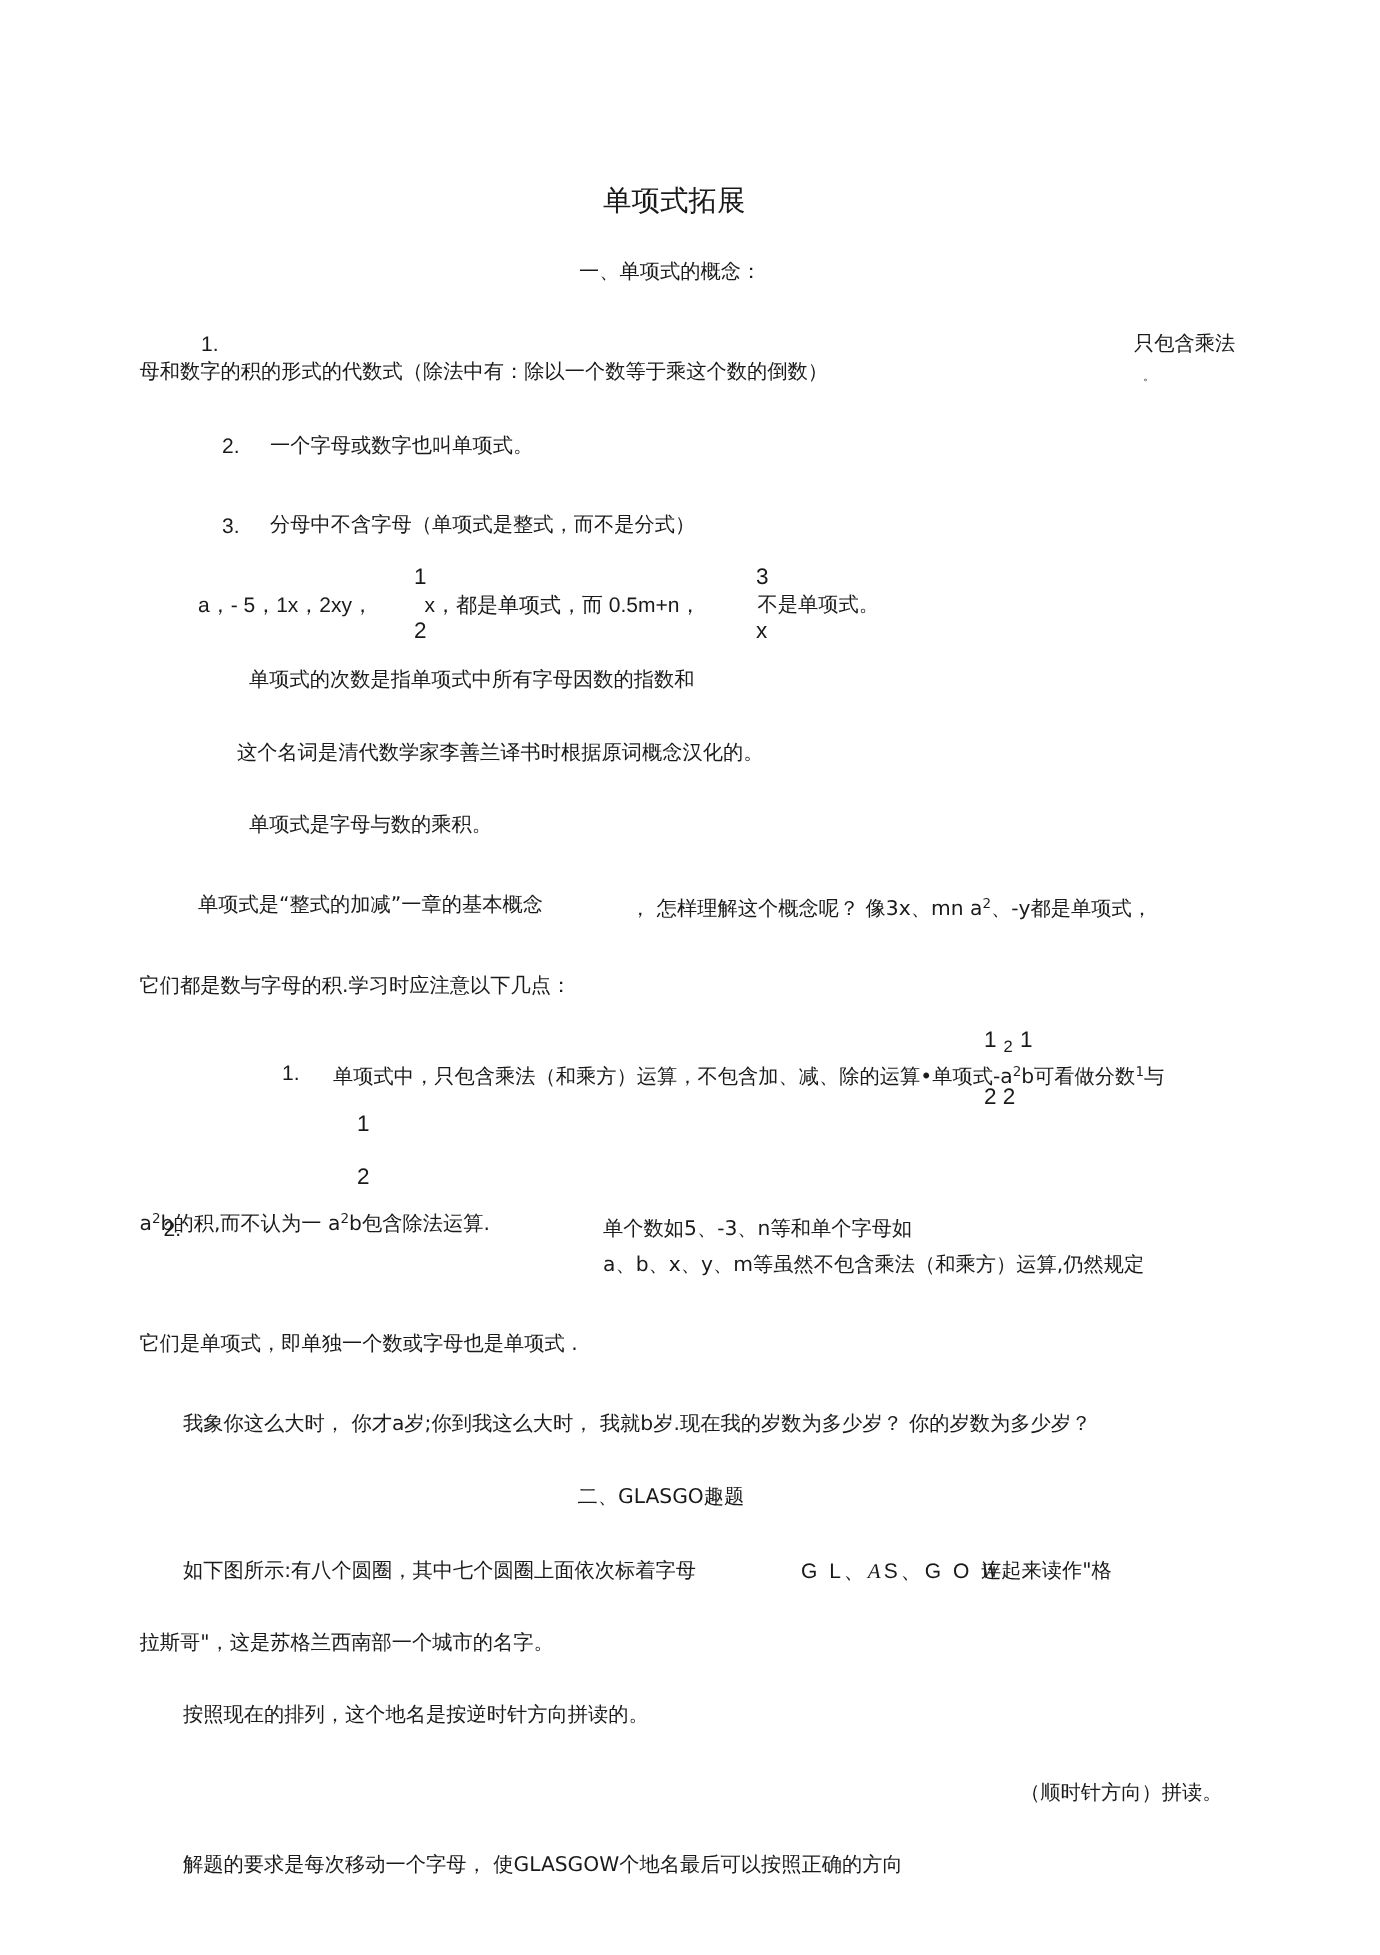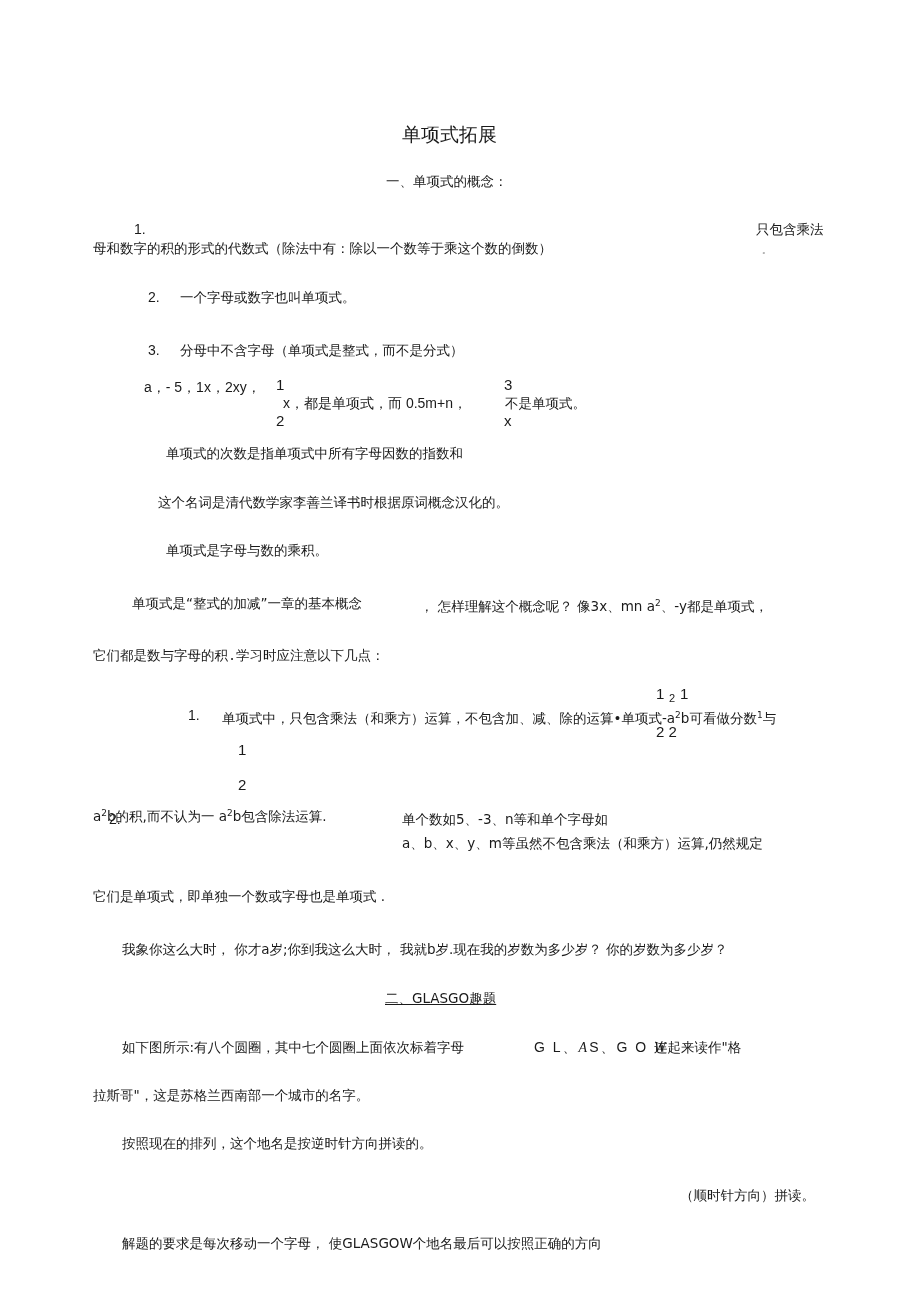--- a/index.html
+++ b/index.html
@@ -30,38 +30,38 @@
   <div class="t tiny" style="left:762px; top:243px;">。</div>
   <div class="t" style="left:93px; top:240px;">母和数字的积的形式的代数式（除法中有：除以一个数等于乘这个数的倒数）</div>
 
   <div class="t num" style="left:148px; top:289px;">2.</div>
   <div class="t" style="left:180px; top:289px;">一个字母或数字也叫单项式。</div>
 
   <div class="t num" style="left:148px; top:342px;">3.</div>
   <div class="t" style="left:180px; top:342px;">分母中不含字母（单项式是整式，而不是分式）</div>
 
   <div>
-    <div class="t num" style="left:132px; top:379px;margin-left:12px;">a，- 5，1x，2xy，</div>
+    <div class="t num" style="left:132px; top:395px;">a，- 5，1x，2xy，</div>
     <div class="frac-n" style="left:276px; top:377px;">1</div>
     <div class="frac-d" style="left:276px; top:413px;">2</div>
     <div class="t num" style="left:283px; top:395px;">x，都是单项式，而  0.5m+n，</div>
     <div class="frac-n" style="left:504px; top:377px;">3</div>
     <div class="frac-d" style="left:504px; top:413px;">x</div>
     <div class="t" style="left:505px; top:395px;">不是单项式。</div>
   </div>
 
   <div class="t" style="left:166px; top:445px;">单项式的次数是指单项式中所有字母因数的指数和</div>
   <div class="t" style="left:158px; top:494px;">这个名词是清代数学家李善兰译书时根据原词概念汉化的。</div>
   <div class="t" style="left:166px; top:542px;">单项式是字母与数的乘积。</div>
 
   <div class="t" style="left:132px; top:595px;">单项式是“整式的加减”一章的基本概念</div>
   <div class="t" style="left:420px; top:595px;">
     <span>，  怎样理解这个概念呢？ 像3x、mn a</span><span class="sup">2</span><span>、-y都是单项式，</span>
   </div>
-  <div class="t" style="left:93px; top:649px;font-family:Liberation Mono, monospace;">它们都是数与字母的积.学习时应注意以下几点：</div>
+  <div class="t" style="left:93px; top:649px;">它们都是数与字母的积.学习时应注意以下几点：</div>
 
   <div class="t num" style="left:188px; top:707px;">1.</div>
   <div class="frac-n" style="left:656px; top:686px;">1</div>
   <div class="frac-n" style="left:669px; top:690px; font-size:11px;">2</div>
   <div class="frac-n" style="left:680px; top:686px;">1</div>
   <div class="t" style="left:222px; top:707px;">
     <span>单项式中，只包含乘法（和乘方）运算，不包含加、减、除的运算•单项式-a</span><span class="sup">2</span><span>b可看做分数</span><span class="sup">1</span><span>与</span>
   </div>
   <div class="frac-d" style="left:656px; top:724px;">2 2</div>
 
@@ -71,21 +71,21 @@
   </div>
   <div class="frac-d" style="left:238px; top:777px;">2</div>
 
   <div class="t num" style="left:109px; top:811px;">2.</div>
   <div class="t" style="left:402px; top:811px;">单个数如5、-3、n等和单个字母如</div>
   <div class="t" style="left:402px; top:835px;">a、b、x、y、m等虽然不包含乘法（和乘方）运算,仍然规定</div>
   <div class="t" style="left:93px; top:888px;">它们是单项式，即单独一个数或字母也是单项式 .</div>
 
   <div class="t" style="left:122px; top:941px;">我象你这么大时，  你才a岁;你到我这么大时，  我就b岁.现在我的岁数为多少岁？ 你的岁数为多少岁？</div>
 
-  <div class="t" style="left:385px; top:990px;text-decoration:underline;">二、GLASGO趣题</div>
+  <div class="t" style="left:385px; top:990px;">二、GLASGO趣题</div>
 
   <div class="t" style="left:122px; top:1039px;">如下图所示:有八个圆圈，其中七个圆圈上面依次标着字母</div>
   <div class="t num" style="left:534px; top:1039px; letter-spacing:2px;">
     <span>G L、</span><span class="ital">A</span><span>S、G O</span>
     <span class="ital">W</span>
   </div>
   <div class="t" style="left:654px; top:1039px;">连起来读作"格</div>
   <div class="t" style="left:93px; top:1087px;">拉斯哥"，这是苏格兰西南部一个城市的名字。</div>
 
   <div class="t" style="left:122px; top:1135px;">按照现在的排列，这个地名是按逆时针方向拼读的。</div>

